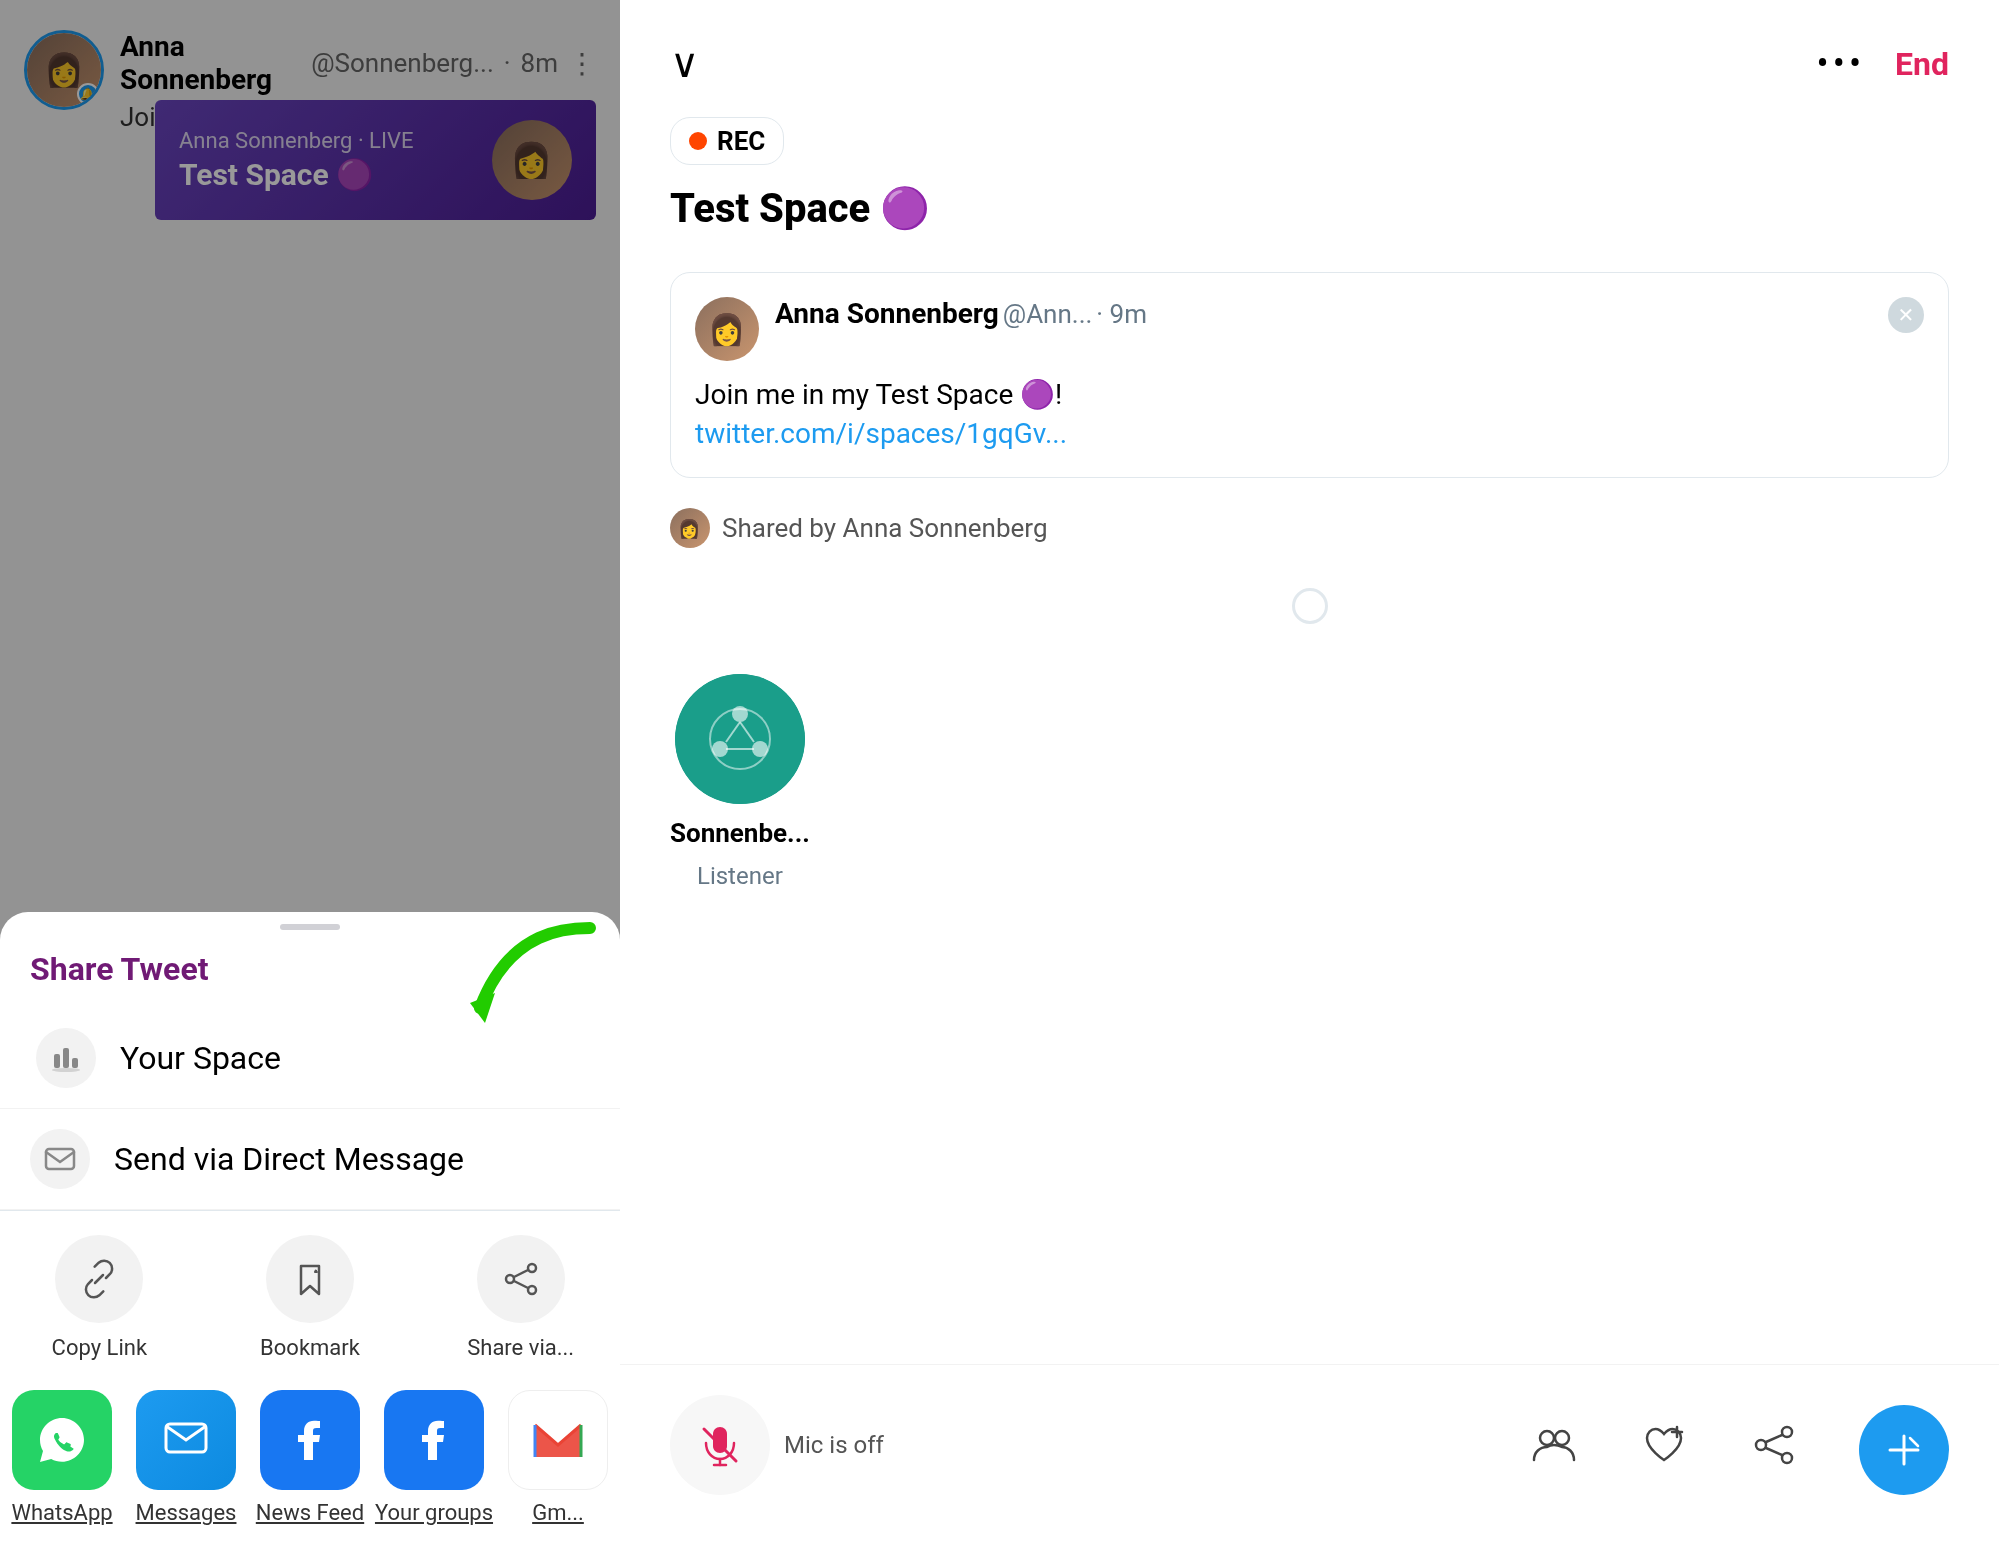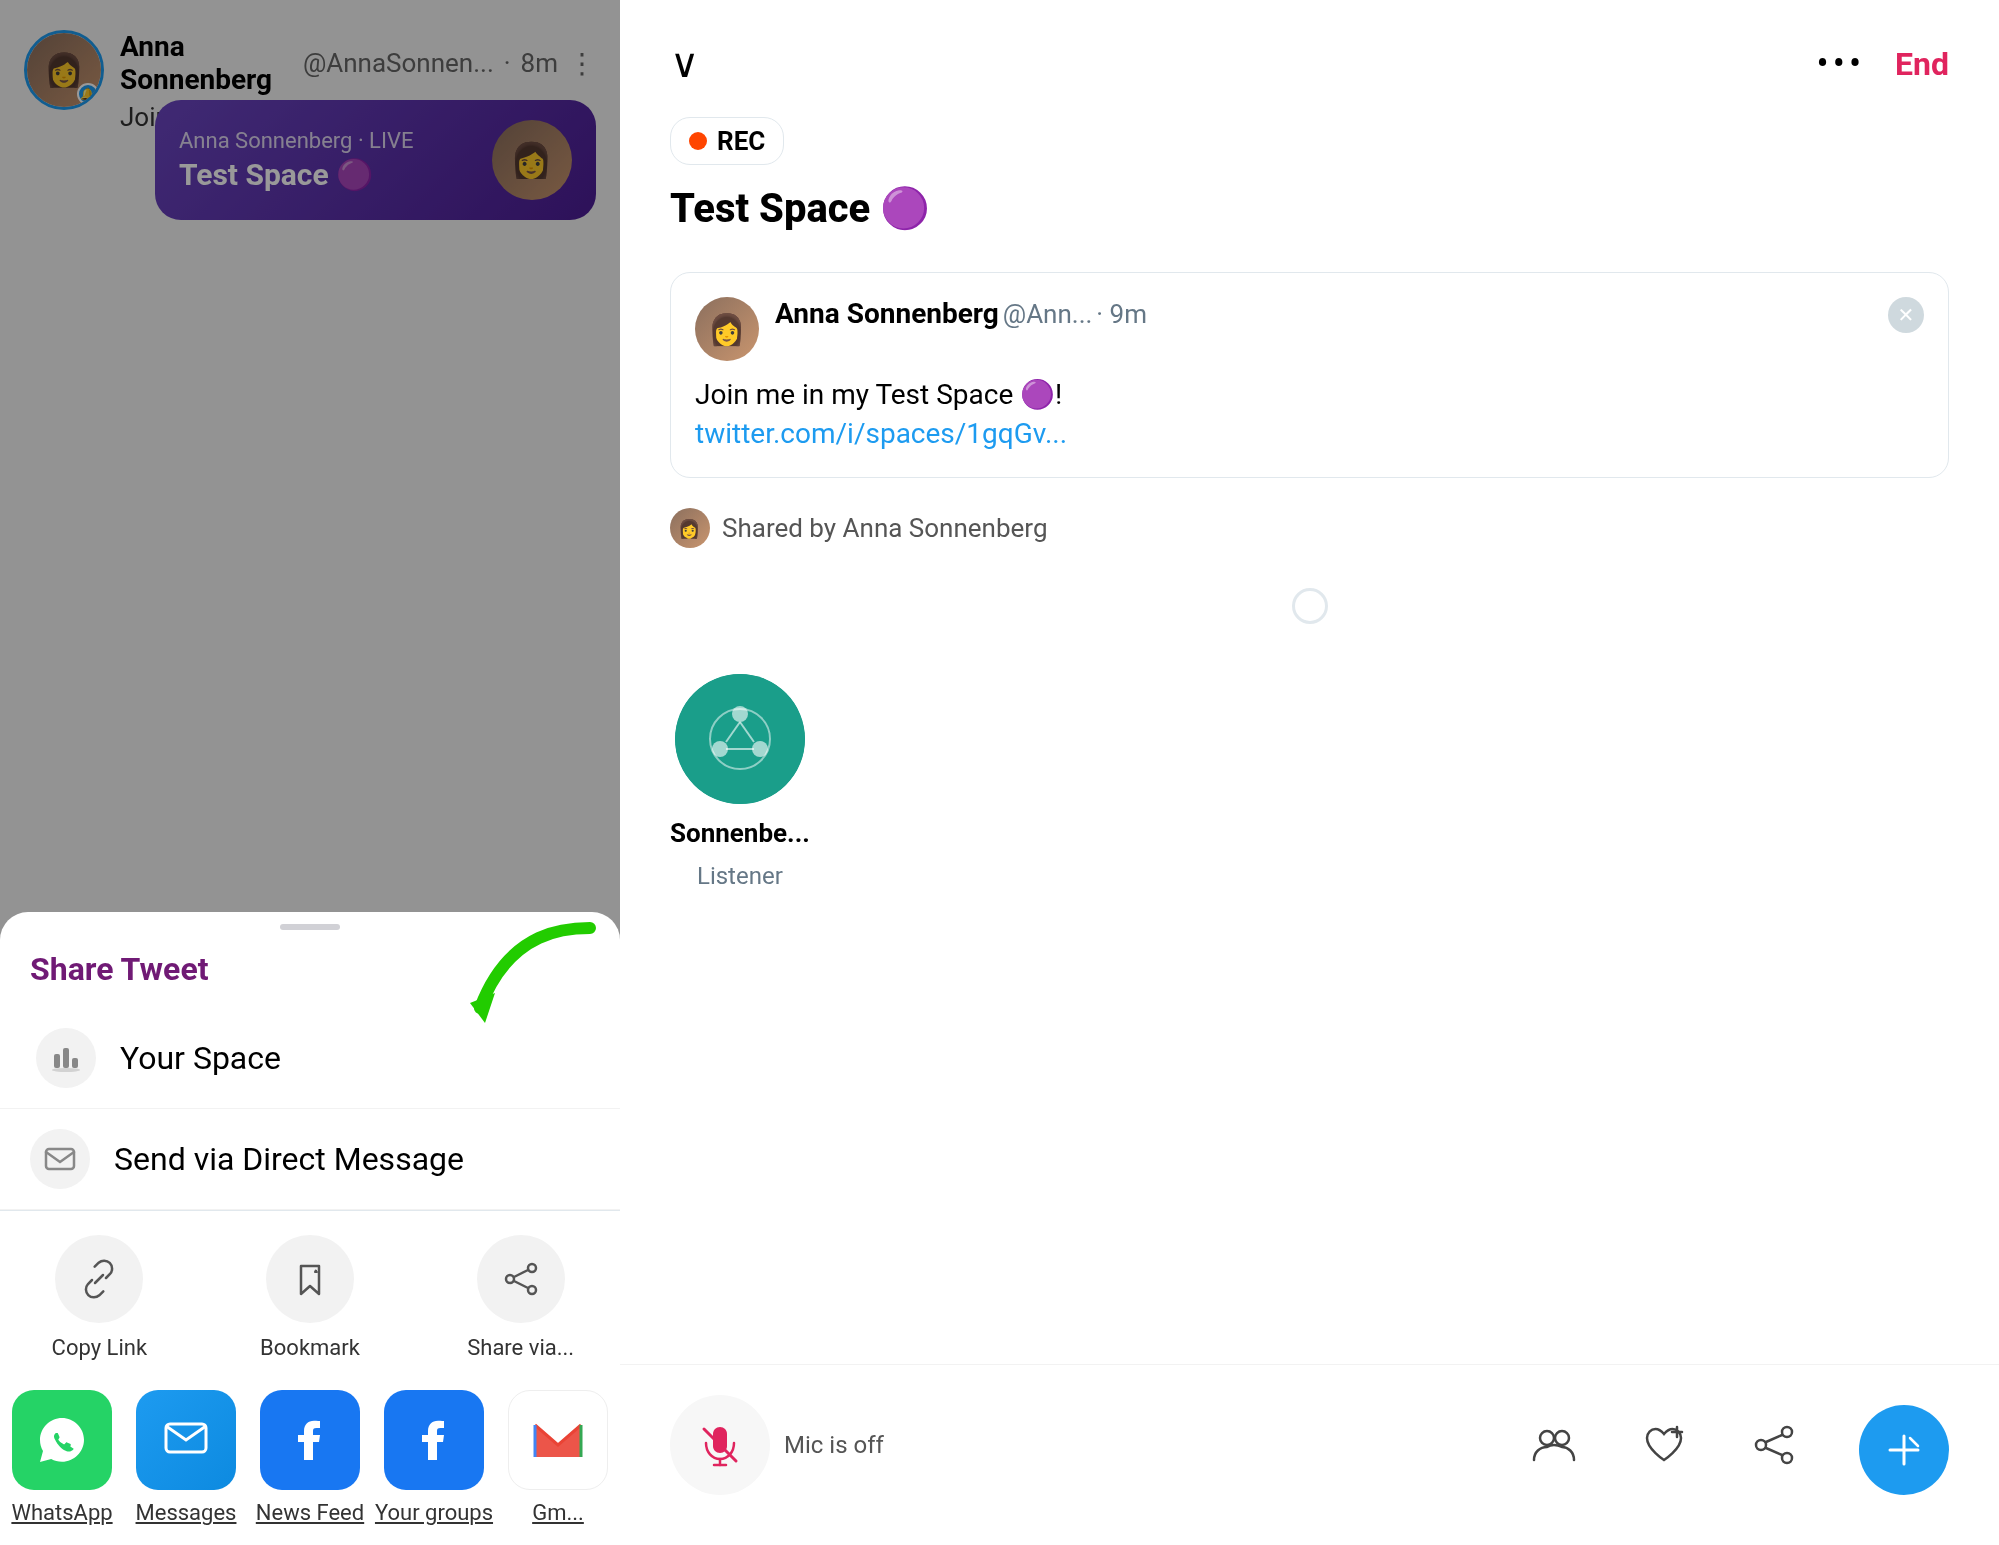--- a/index.html
+++ b/index.html
@@ -69,21 +69,21 @@
       color: #333;
       margin-top: 6px;
     }
 
     .space-card-bg {
       position: absolute;
       top: 100px;
       left: 155px;
       right: 24px;
       background: linear-gradient(135deg, #6b46c1, #4c1d95);
-      border-radius: 26px;
+      border-radius: 6px;
       padding: 20px 24px;
       display: flex;
       align-items: center;
       justify-content: space-between;
     }
 
     .space-card-info {
       display: flex;
       flex-direction: column;
     }
@@ -575,21 +575,21 @@
   <div class="bg-tweet">
     <div class="bg-avatar">
       <div class="avatar-face">👩</div>
       <div style="position:absolute;bottom:2px;right:2px;width:22px;height:22px;border-radius:50%;background:#1d9bf0;border:2px solid #fff;display:flex;align-items:center;justify-content:center;">
         <span style="color:#fff;font-size:12px;">🔔</span>
       </div>
     </div>
     <div class="bg-tweet-content">
       <div style="display:flex;align-items:center;gap:10px;">
         <span class="bg-tweet-name">Anna Sonnenberg</span>
-        <span class="bg-tweet-handle">@AnnaSonnen...</span>
+        <span class="bg-tweet-handle">@Sonnenberg...</span>
         <span class="bg-tweet-handle">·</span>
         <span class="bg-tweet-handle">8m</span>
         <span style="margin-left:auto;font-size:28px;color:#666;">⋮</span>
       </div>
       <div class="bg-tweet-text">Join me in my Test Space 🟣!</div>
 
       <div class="space-card-bg">
         <div class="space-card-info">
           <span class="space-live-label">Anna Sonnenberg · LIVE</span>
           <span class="space-card-title">Test Space 🟣</span>

